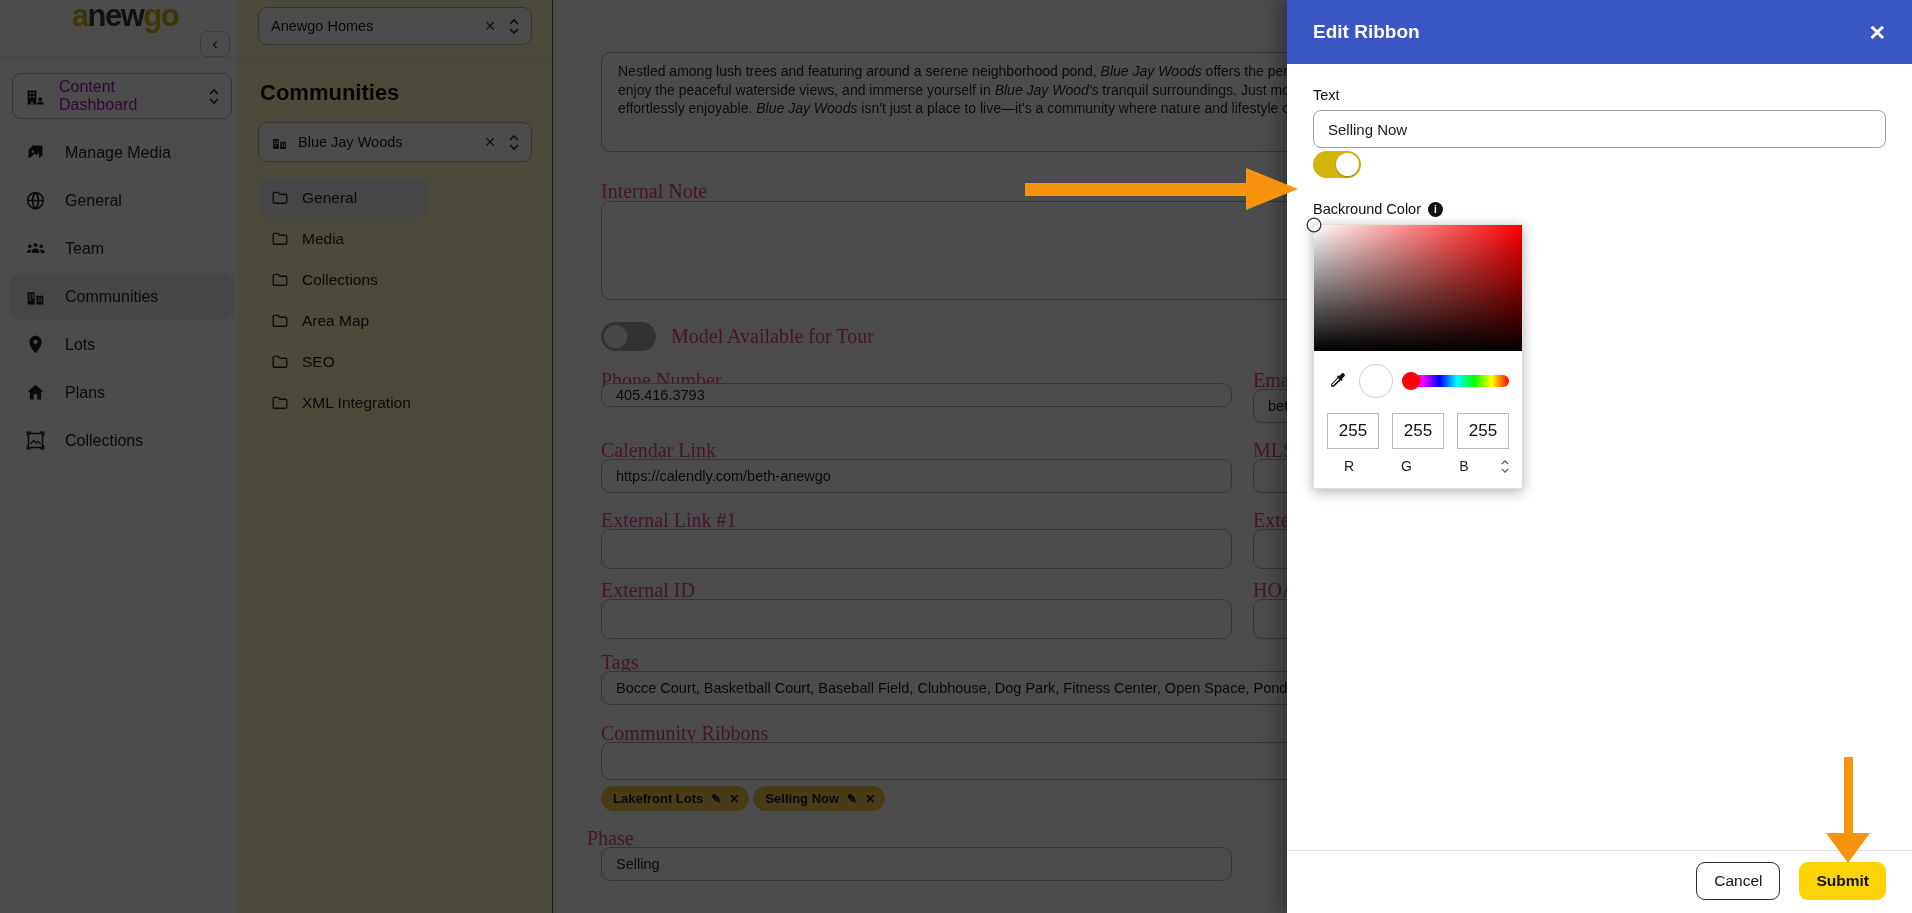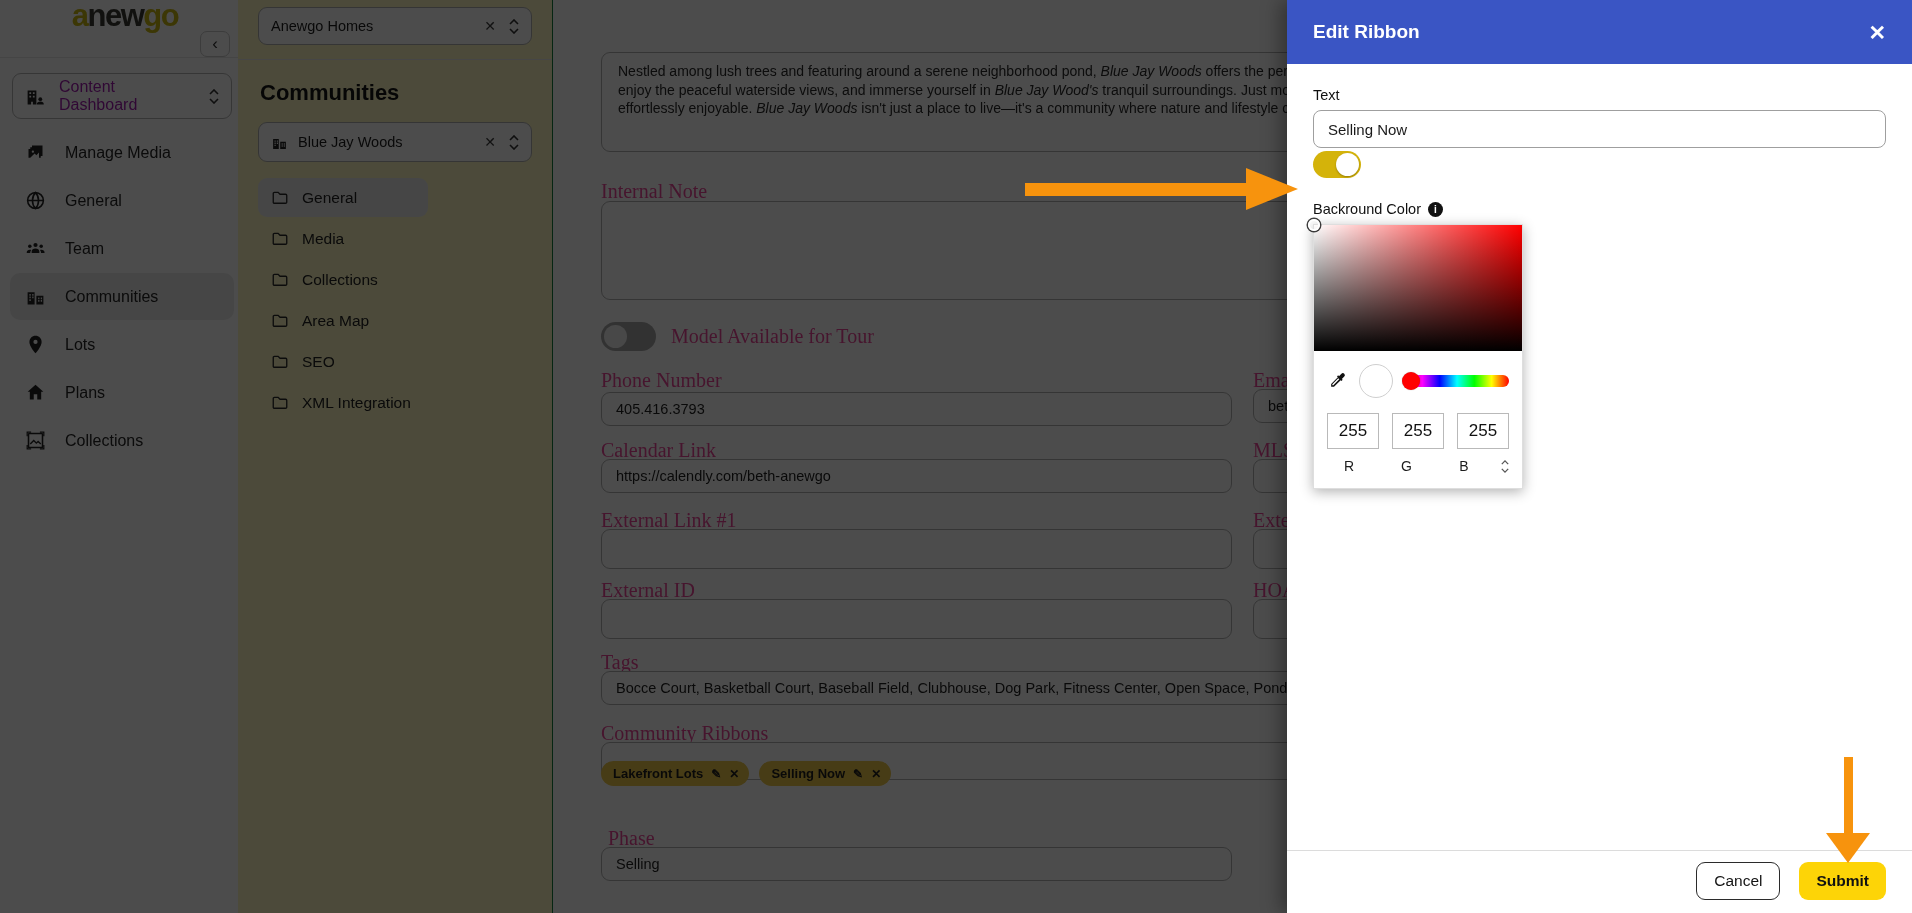--- a/index.html
+++ b/index.html
@@ -38,21 +38,21 @@
   .main { position:absolute; left:560px; top:0; right:0; bottom:0; background:#fff; z-index:5; }
   .abs { position:absolute; }
   .field-label { font-size:20px; color:#ec4899;font-family:Liberation Serif, serif; }
   .tbox { border:1px solid #b3b3b3; border-radius:9px; background:#fff; }
   .input-val { font-size:14.5px; color:#1f1f1f; padding:0 14px; display:flex; align-items:center; height:100%; white-space:nowrap; overflow:hidden; }
   .desc-box { left:41px; top:52px; width:762px; height:100px; padding:9px 16px; overflow:hidden; }
   .desc-line { font-size:14px; line-height:18.5px; color:#2a2a2a; white-space:nowrap; overflow:hidden; }
   .toggle-row { left:41px; top:322px; display:flex; align-items:center; gap:15px; }
   .switch { position:relative; width:55px; height:29px; border-radius:15px; background:#a9a9a9; flex:0 0 auto; cursor:pointer; }
   .switch .knob { position:absolute; left:3px; top:3px; width:23px; height:23px; border-radius:50%; background:#f2f2f2; }
-  .chips { left:41px; top:761px; display:flex; gap:10px; }
+  .chips { left:41px; top:786px; display:flex; gap:4px; }
   .chip { display:inline-flex; align-items:center; gap:8px; height:25px; padding:0 10px 0 12px; border-radius:13px; background:var(--chip-gold); font-size:13px; font-weight:700; color:#1f1f1f; }
   .chip .mini { font-size:12px; cursor:pointer; color:#1f1f1f; }
 
   
   .backdrop { position:absolute; left:0; top:0; width:1287px; height:100%; background:rgba(0,0,0,0.70); z-index:50; }
   .arrow-h { position:absolute; left:1025px; top:168px; z-index:80; width:273px; height:42px; }
   .arrow-h .shaft { position:absolute; left:0; top:15px; width:221px; height:13px; background:var(--arrow-orange); }
   .arrow-h .head { position:absolute; left:221px; top:0; width:0; height:0; border-top:21px solid transparent; border-bottom:21px solid transparent; border-left:52px solid var(--arrow-orange); }
   .arrow-v { position:absolute; left:1825px; top:757px; z-index:80; width:46px; height:106px; }
   .arrow-v .shaft { position:absolute; left:19px; top:0; width:9px; height:76px; background:var(--arrow-orange); }
@@ -254,21 +254,21 @@
     <div class="abs tbox" style="left:41px; top:201px; width:762px; height:99px;"></div>
 
     <div class="abs toggle-row">
       <div class="switch">
           <div class="knob"></div>
         </div>
       <span class="field-label">Model Available for Tour</span>
     </div>
 
     <div class="abs field-label" style="left:41px; top:369px;">Phone Number</div>
-    <div class="abs tbox" style="left:41px; top:392px; width:631px; height:34px;">
+    <div class="abs tbox" style="left:41px; top:383px; width:631px; height:24px;">
         <span class="input-val">405.416.3793</span>
       </div>
     <div class="abs field-label" style="left:693px; top:369px;">Email</div>
     <div class="abs tbox" style="left:693px; top:389px; width:420px; height:34px;">
         <span class="input-val">beth</span>
       </div>
 
     <div class="abs field-label" style="left:41px; top:439px;">Calendar Link</div>
     <div class="abs tbox" style="left:41px; top:459px; width:631px; height:34px;">
         <span class="input-val">https://calendly.com/beth-anewgo</span>
@@ -300,21 +300,21 @@
         <span class="mini">✎</span>
         <span class="mini">✕</span>
       </span>
       <span class="chip">
         <span>Selling Now</span>
         <span class="mini">✎</span>
         <span class="mini">✕</span>
       </span>
     </div>
 
-    <div class="abs field-label" style="left:48px; top:827px;">Phase</div>
+    <div class="abs field-label" style="left:27px; top:827px;">Phase</div>
     <div class="abs tbox" style="left:41px; top:847px; width:631px; height:34px;">
         <span class="input-val">Selling</span>
       </div>
   </div>
 
   <div class="backdrop"></div>
   <div class="arrow-h">
     <div class="shaft"></div>
     <div class="head"></div>
   </div>

